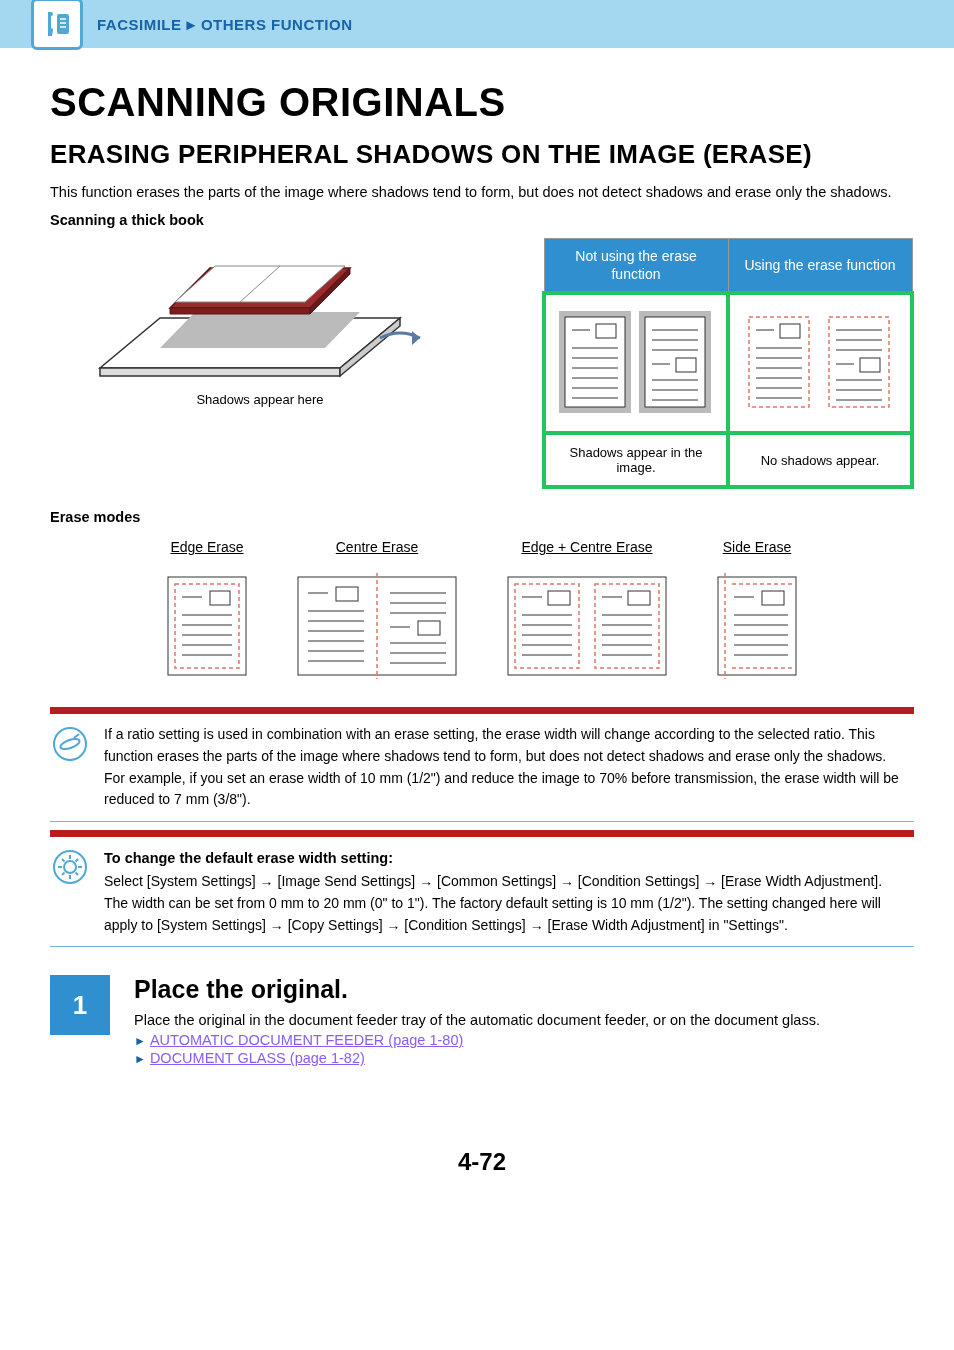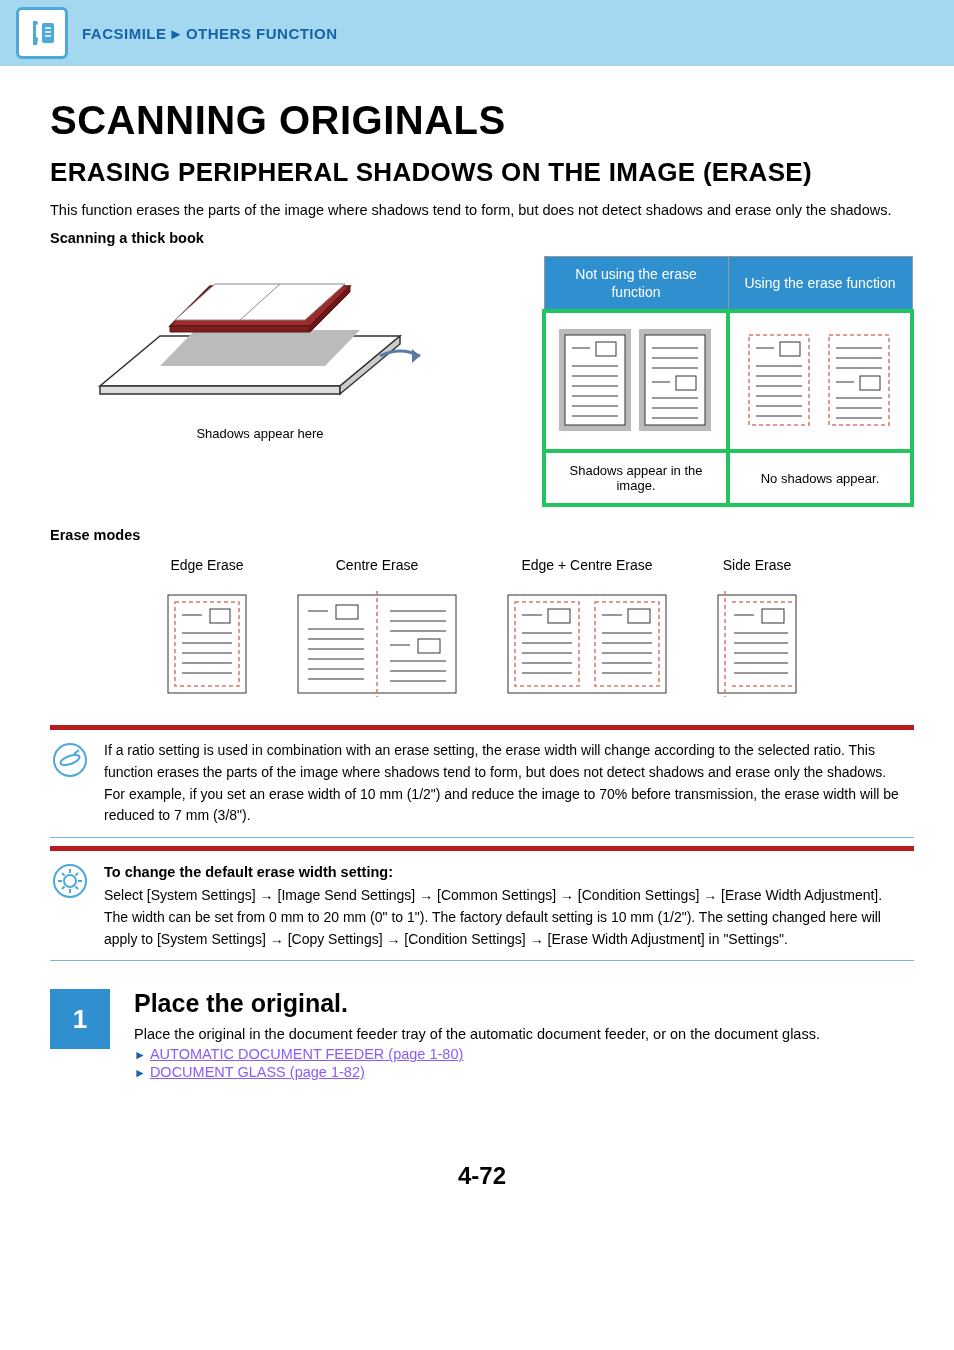--- a/index.html
+++ b/index.html
@@ -1,37 +1,37 @@
 <!DOCTYPE html>
 <html><head>
 <meta charset="utf-8">
 <style>
   * { box-sizing: border-box; margin: 0; padding: 0; }
   body { font-family: Arial, Helvetica, sans-serif; background: #fff; color: #000; width: 954px; }
-  .topbar { background: #a4d8f0; height: 66px; display: flex; align-items: center; padding: 0 16px; gap: 14px; }
+  .topbar { background: #a4d8f0; height: 48px; display: flex; align-items: center; padding: 0 31px; gap: 14px; }
   .topbar-icon { width: 52px; height: 52px; background: #fff; border: 3px solid #4ea8d8; border-radius: 6px; display: flex; align-items: center; justify-content: center; }
   .breadcrumb { font-size: 15px; font-weight: bold; color: #1862a6; letter-spacing: 0.5px; }
   .crumb-sep { margin: 0 2px; }
   .content { padding: 24px 40px 24px 50px; }
   h1 { font-size: 40px; font-weight: bold; margin: 8px 0 14px; letter-spacing: 0.5px; }
   h2 { font-size: 26px; font-weight: bold; margin: 6px 0 12px; letter-spacing: 0.3px; }
   .para { font-size: 14.5px; line-height: 1.5; margin-bottom: 8px; }
   .bold { font-weight: bold; font-size: 14.5px; margin: 8px 0 10px; }
   .diagram-row { display: flex; align-items: flex-start; gap: 30px; margin: 10px 0 20px; }
   .book-col { flex: 0 0 420px; text-align: center; }
   .book-draw { width: 360px; height: 150px; margin: 0 auto; position: relative; }
-  .caption-sm { font-size: 13px; margin-top: 20px; }
+  .caption-sm { font-size: 13px; margin-top: 4px; }
   .compare-table { border-collapse: collapse; margin-left: auto; }
   .compare-table th { background: #2f8fcf; color: #fff; font-weight: normal; font-size: 14px; padding: 8px 10px; border: 1px solid #999; width: 158px; line-height: 1.3; }
   .compare-table td { border: 4px solid #22c55e; padding: 10px; text-align: center; font-size: 13px; vertical-align: middle; }
   .compare-table td.img-cell { height: 140px; }
-  .mode-row { display: flex; justify-content: center; gap: 40px; margin: 14px 0 26px; }
+  .mode-row { display: flex; justify-content: center; gap: 40px; margin: 14px 0 26px; text-decoration: underline; }
   .mode-col { text-align: center; }
   .mode-label { font-size: 14px; margin-bottom: 16px; display: block; }
-  .note-block { border-top: 5px solid #b91c1c; border-bottom: 1px solid #74b6e0; padding: 10px 6px 10px 0; margin: 8px 0; display: flex; gap: 14px; font-size: 14px; line-height: 1.55; }
+  .note-block { border-top: 7px solid #b91c1c; border-bottom: 1px solid #74b6e0; padding: 10px 6px 10px 0; margin: 8px 0; display: flex; gap: 14px; font-size: 14px; line-height: 1.55; }
   .note-block + .note-block { margin-top: 4px; }
   .note-icon { flex: 0 0 40px; display: flex; align-items: flex-start; justify-content: center; padding-top: 2px; }
   .step-block { display: flex; gap: 24px; margin-top: 28px; }
   .step-num { background: #2f8fcf; color: #fff; width: 60px; height: 60px; display: flex; align-items: center; justify-content: center; font-size: 26px; font-weight: bold; }
   .step-body h3 { font-size: 25px; font-weight: bold; margin-bottom: 8px; }
   .step-body p { font-size: 14.5px; margin-bottom: 4px; }
   .link-line { font-size: 14.5px; margin: 2px 0; }
   .link-line a { color: #8b5cf6; text-decoration: underline; }
   .link-arrow { color: #1862a6; font-size: 12px; margin-right: 4px; }
   .page-footer { text-align: center; font-size: 24px; font-weight: bold; margin: 80px 0 30px; }

